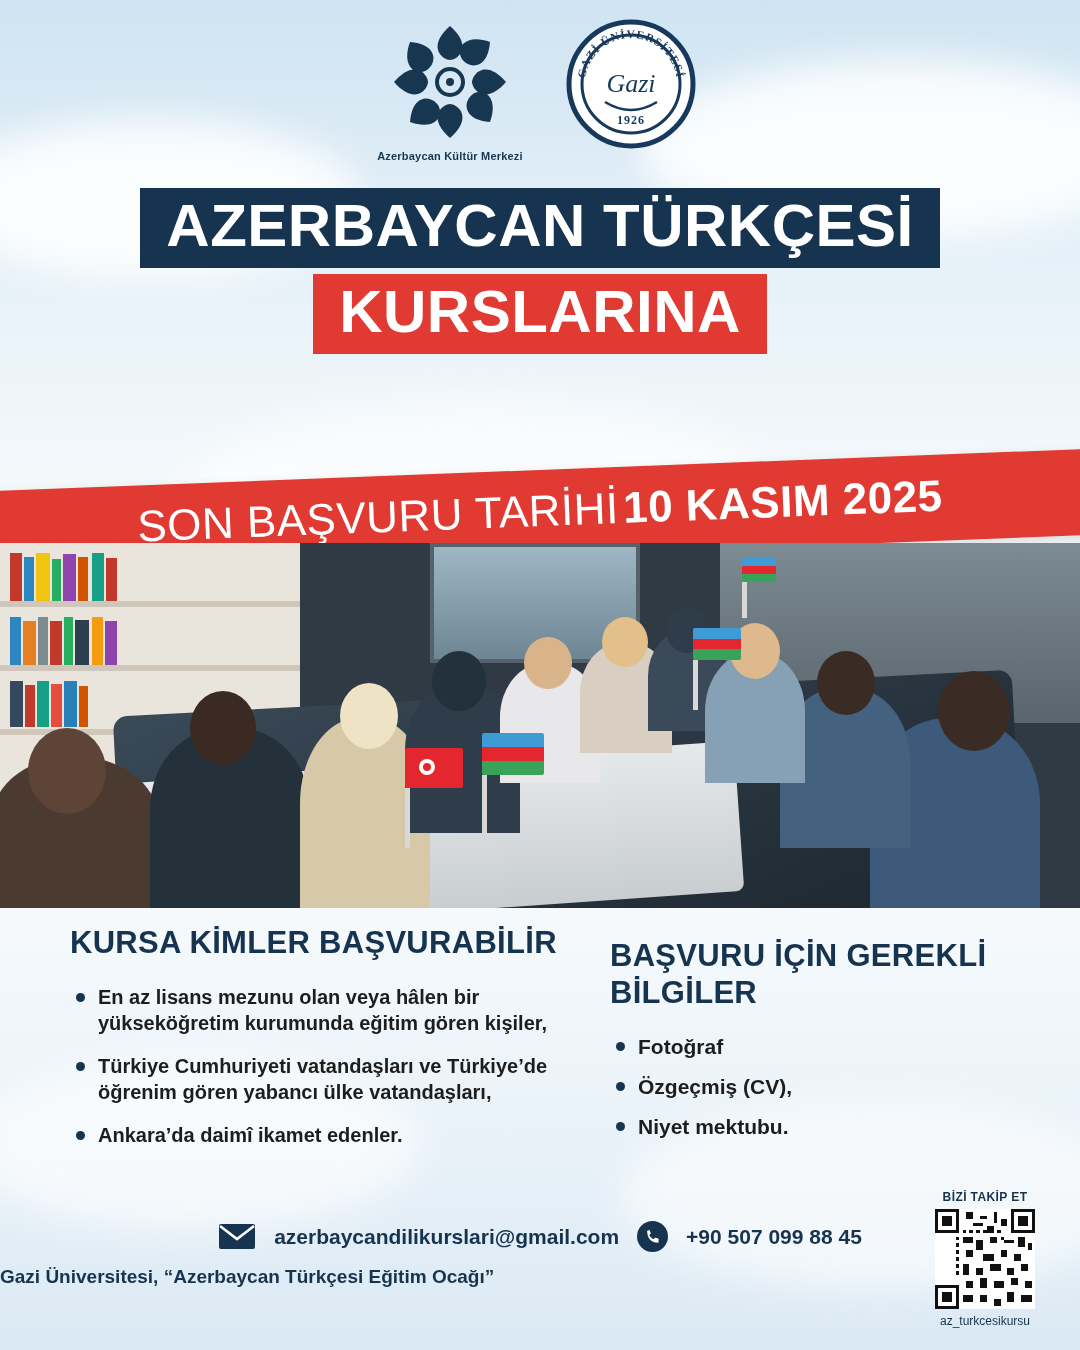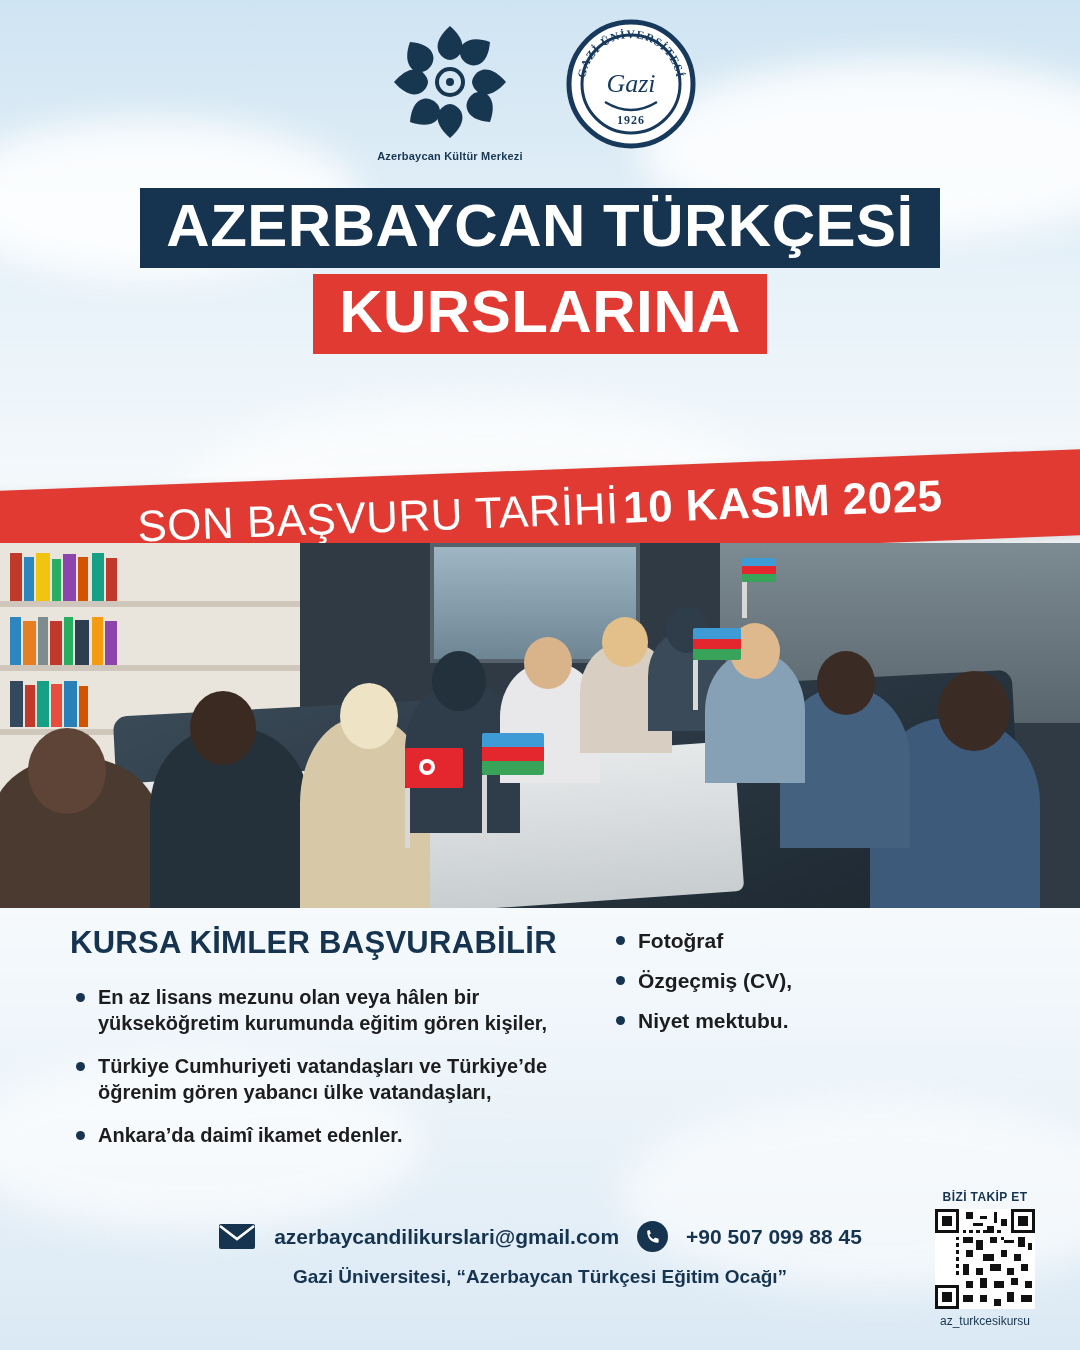--- a/index.html
+++ b/index.html
@@ -152,20 +152,21 @@
 
   
   .content {
     position: absolute;
     top: 915px; left: 0; right: 0; bottom: 0;
   }
   .cols {
     display: flex;
     padding: 10px 42px 0 70px;
     gap: 40px;
+    align-items: center;
   }
   .col-left { width: 500px; }
   .col-right { width: 420px; padding-top: 2px; }
   .sect-title {
     color: #16344f;
     font-weight: bold;
     font-size: 31px;
     line-height: 1.18;
     letter-spacing: .3px;
     margin-bottom: 22px;
@@ -187,21 +188,21 @@
     border-radius: 50%;
     background: #16344f;
   }
   .col-right ul.bullets li { font-size: 21px; margin-bottom: 12px; }
 
   
   .contact {
     position: absolute;
     left: 0; right: 0;
     bottom: 62px;
-    text-align: center;
+    text-align: left;
   }
   .contact-row {
     display: flex;
     align-items: center;
     justify-content: center;
     gap: 18px;
     font-size: 21px;
     font-weight: bold;
     color: #16344f;
   }
@@ -401,20 +402,21 @@
       <div class="col-left">
         <div class="sect-title">KURSA KİMLER BAŞVURABİLİR</div>
         <ul class="bullets">
           <li>En az lisans mezunu olan veya hâlen bir yükseköğretim kurumunda eğitim gören kişiler,</li>
           <li>Türkiye Cumhuriyeti vatandaşları ve Türkiye’de öğrenim gören yabancı ülke vatandaşları,</li>
           <li>Ankara’da daimî ikamet edenler.</li>
         </ul>
       </div>
 
       <div class="col-right">
+        <div class="sect-title">BAŞVURU İÇİN GEREKLİ BİLGİLER</div>
         <ul class="bullets">
           <li>Fotoğraf</li>
           <li>Özgeçmiş (CV),</li>
           <li>Niyet mektubu.</li>
         </ul>
       </div>
     </div>
 
     <div class="contact">
       <div class="contact-row">

